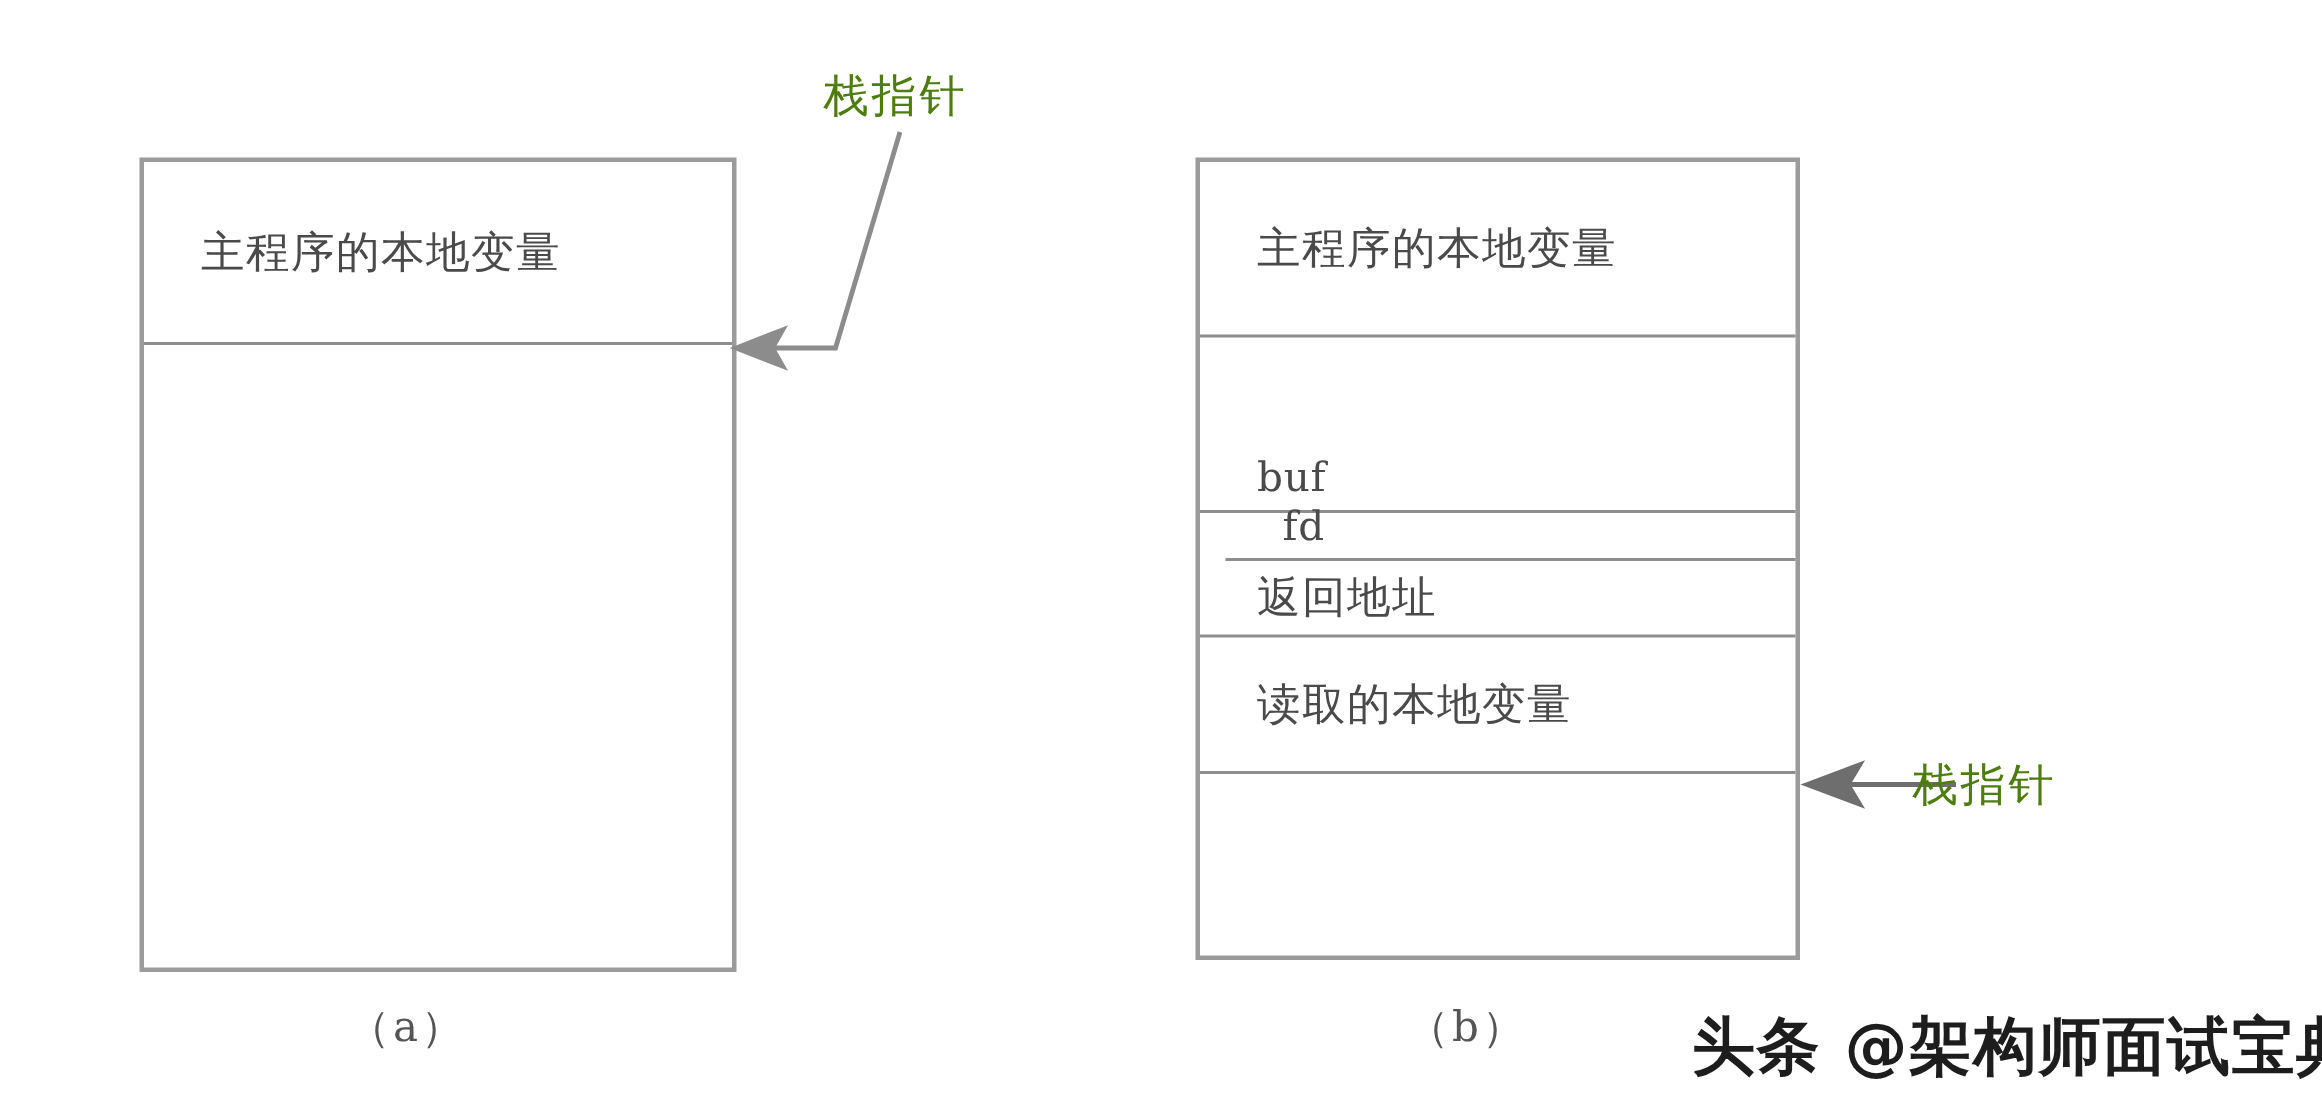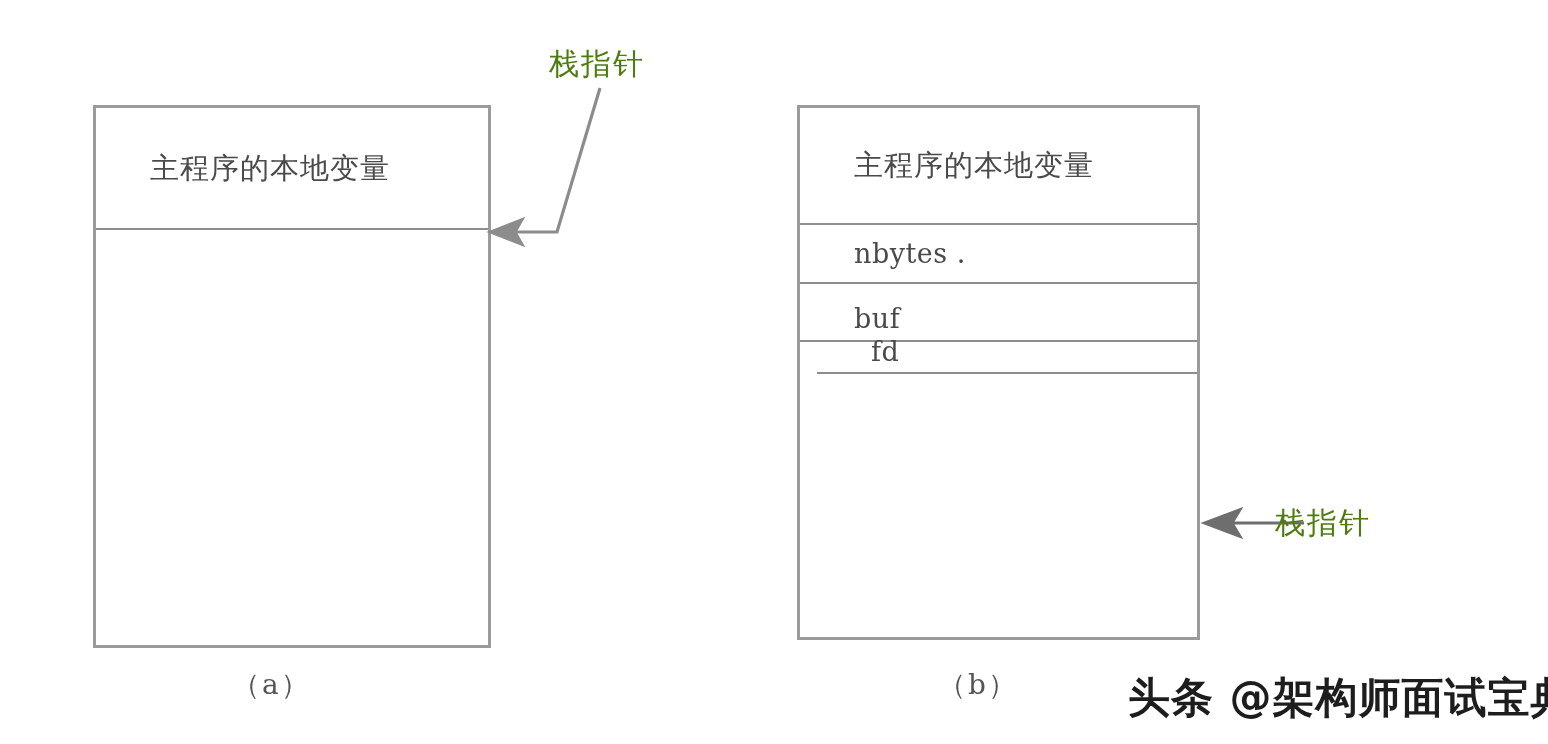--- a/index.html
+++ b/index.html
@@ -36,21 +36,21 @@
     left: 0;
     right: 0;
     display: flex;
     align-items: center;
     color: #4a4a4a;
   }
   .stack-row.divider-bottom {
     border-bottom: 2px solid #8e8e8e;
   }
   .stack-row .row-label {
-    padding-left: 54px;
+    padding-left: 38px;
     white-space: nowrap;
     letter-spacing: 1px;
   }
   .row-label.cjk {
     font-size: 29px;
     line-height: 1;
   }
   .row-label.latin {
     font-size: 27px;
     line-height: 1;
@@ -118,33 +118,36 @@
   <div class="pointer-label" style="left:549px; top:44px;">栈指针</div>
 
   <div class="panel-caption" style="left:232px; top:666px;">（a）</div>
 
   <div class="stack-box" style="left:797px; top:105px; width:403px; height:535px;">
 
     <div class="stack-row divider-bottom" style="top:0px; height:117px;">
       <span class="row-label cjk">主程序的本地变量</span>
     </div>
 
-    <div class="stack-row divider-bottom" style="top:117px; height:59px;">
-      <span class="row-label latin">nbytes .</span>
-    </div>
 
     <div class="stack-row divider-bottom" style="top:188px; height:46px;">
       <span class="row-label latin">buf</span>
     </div>
 
     <div class="stack-row divider-bottom" style="top:222px; height:44px;margin-left:17px;">
       <span class="row-label latin">fd</span>
     </div>
 
+    <div class="stack-row divider-bottom" style="top:266px; height:51px;">
+      <span class="row-label cjk">返回地址</span>
+    </div>
 
+    <div class="stack-row divider-bottom" style="top:317px; height:91px;">
+      <span class="row-label cjk">读取的本地变量</span>
+    </div>
 
     <div class="stack-row" style="top:408px; height:121px;">
       <span class="row-label cjk"></span>
     </div>
   </div>
 
   <svg class="annot-svg" style="left:1196px; top:495px;" width="120" height="60" viewBox="0 0 120 60">
     <line x1="108" y1="28" x2="20" y2="28" stroke="#6e6e6e" stroke-width="3.2"></line>
     <path d="M 6,28 L 46,13 L 37,28 L 46,43 Z" fill="#6e6e6e" stroke="#6e6e6e" stroke-width="1.2"></path>
   </svg>

